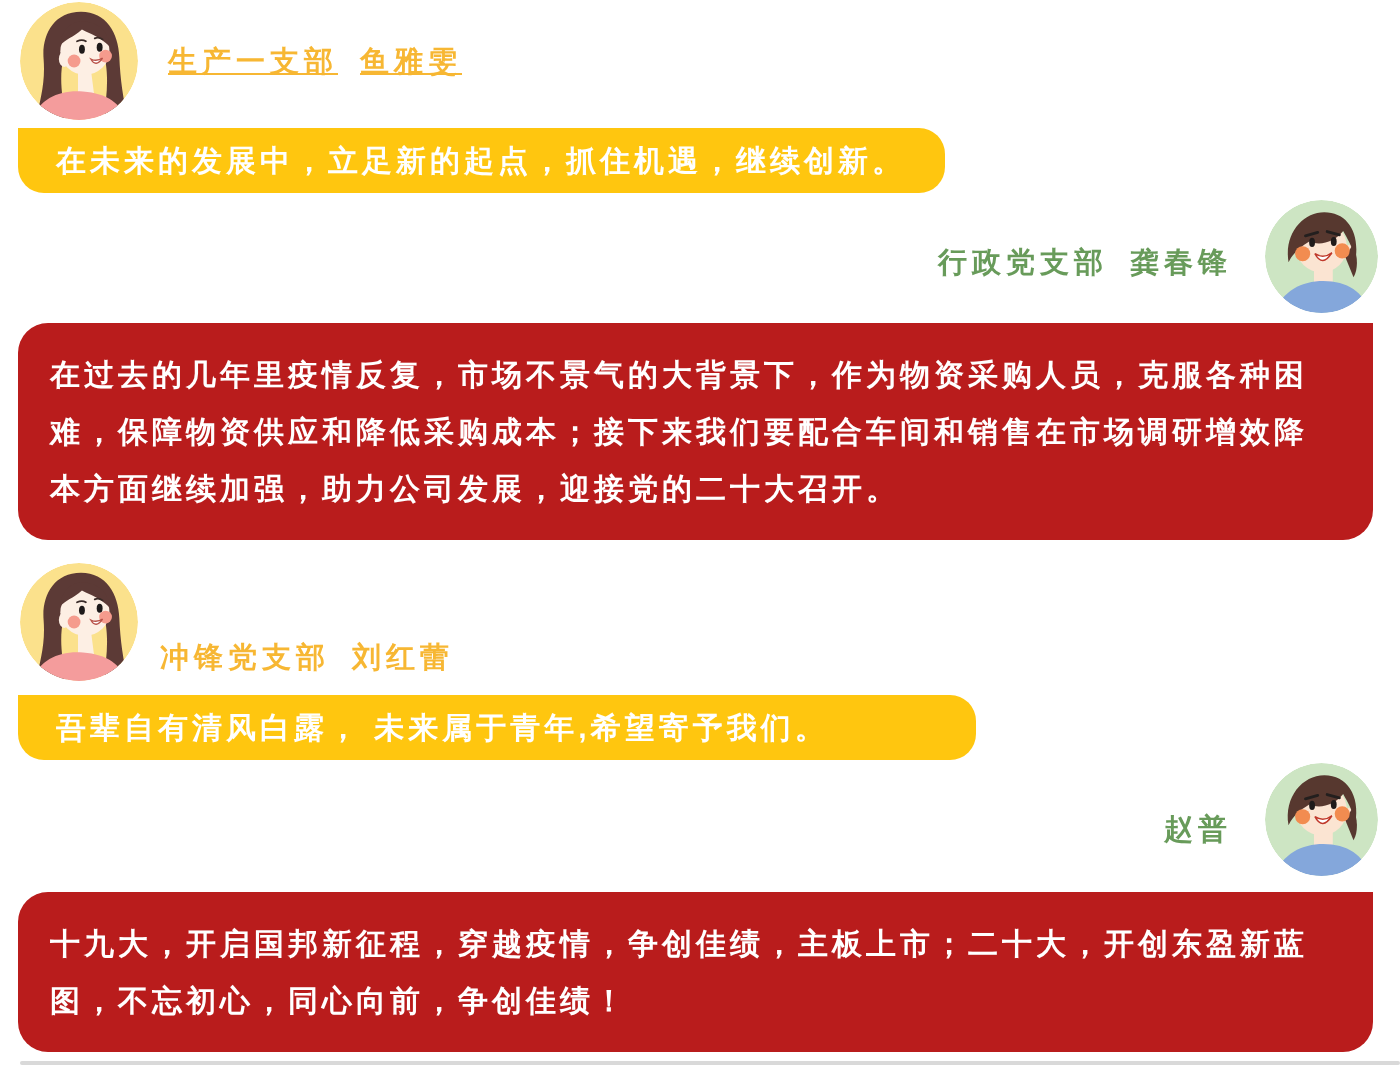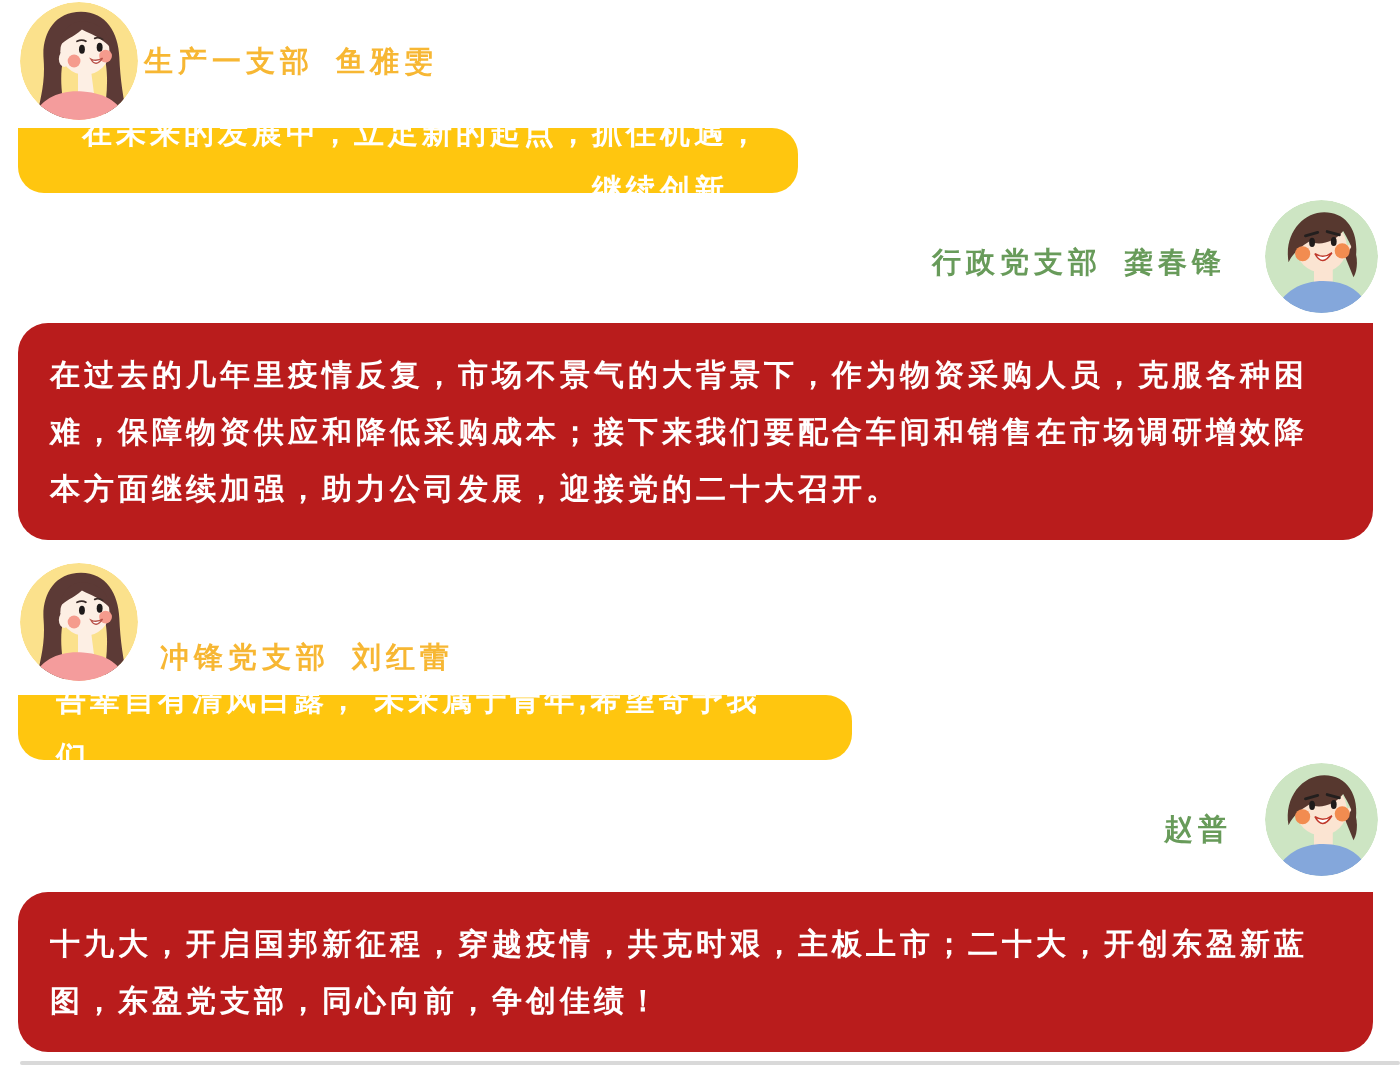--- a/index.html
+++ b/index.html
@@ -22,27 +22,27 @@
     letter-spacing:4px;line-height:57px;word-break:break-all;box-sizing:border-box;
   }
   .bubble-yellow{
     background:#FFC60F;border-radius:0 26px 26px 26px;
     height:65px;display:flex;align-items:center;padding:0 36px 0 38px;
   }
   .bubble-green{
     background:#b91c1c;border-radius:30px 0 30px 30px;
     padding:23px 32px;
   }
-  #bubble-1{left:18px;top:128px;width:780px;text-align:right;}
+  #bubble-1{left:18px;top:128px;width:927px;}
   #bubble-2{left:18px;top:323px;width:1355px;}
-  #bubble-3{left:18px;top:695px;width:834px;}
+  #bubble-3{left:18px;top:695px;width:958px;}
   #bubble-4{left:18px;top:892px;width:1355px;}
   #avatar-1{left:20px;top:2px;}
-  #name-1{left:144px;top:42px;}
-  #name-2{right:174px;top:243px;}
+  #name-1{left:168px;top:42px;text-decoration:underline;}
+  #name-2{right:168px;top:243px;}
   #avatar-2{left:1265px;top:200px;}
   #avatar-3{left:20px;top:563px;}
   #name-3{left:160px;top:638px;}
   #name-4{right:168px;top:810px;}
   #avatar-4{left:1265px;top:763px;}
   #bottom-divider{
     position:absolute;left:20px;top:1061px;width:1380px;height:4px;
     background:#D9D9D9;border-radius:3px;
   }
   .defs-holder{position:absolute;width:0;height:0;overflow:hidden;}
@@ -158,17 +158,17 @@
 
   <div class="name-row name-green" id="name-4">
     <span>赵普</span>
   </div>
   <div class="avatar av-113" id="avatar-4">
     <svg>
         <use href="#av-boy"></use>
       </svg>
   </div>
   <div class="bubble bubble-green" id="bubble-4">
-    <span>十九大，开启国邦新征程，穿越疫情，共克时艰，主板上市；二十大，开创东盈新蓝图，东盈党支部，同心向前，争创佳绩！</span>
+    <span>十九大，开启国邦新征程，穿越疫情，争创佳绩，主板上市；二十大，开创东盈新蓝图，不忘初心，同心向前，争创佳绩！</span>
   </div>
 
   <div id="bottom-divider"></div>
 </div>
 
 </body></html>

